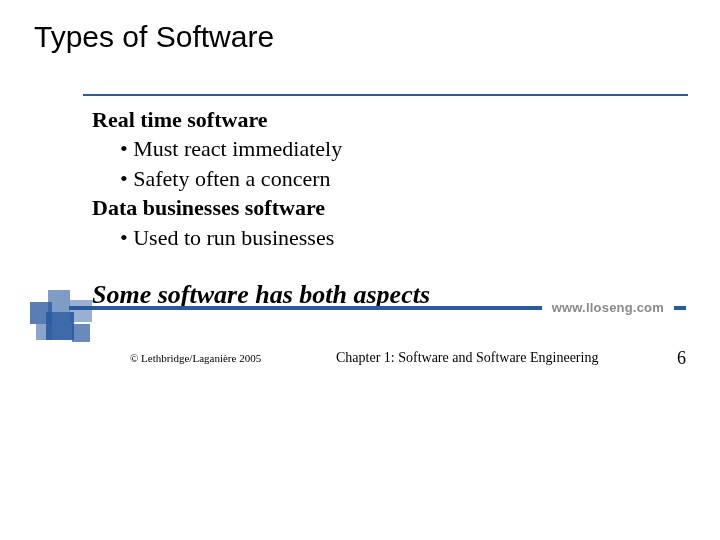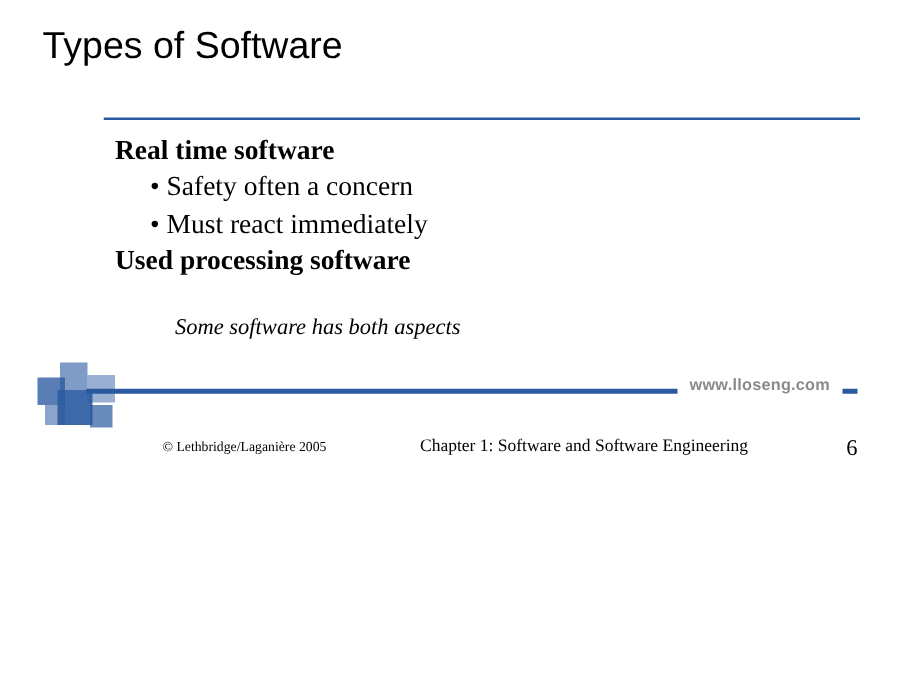--- a/index.html
+++ b/index.html
@@ -3,22 +3,22 @@
 <meta charset="utf-8">
 <style>
   * { margin: 0; padding: 0; box-sizing: border-box; }
   html, body { width: 720px; height: 540px; background: #fff; font-family: "Times New Roman", Times, serif; color: #000; overflow: hidden; }
   .slide { position: relative; width: 720px; height: 384px; }
   .title { position: absolute; left: 34px; top: 20px; font-size: 30px; font-family: Arial, Helvetica, sans-serif; font-weight: 400; }
   .title-rule { position: absolute; left: 83px; top: 94px; width: 605px; height: 2px; background: #2a5aa0; }
   .body { position: absolute; left: 92px; top: 105px; width: 560px; font-size: 22px; line-height: 1.34; }
   .heading { font-weight: 700; }
   .bullet { padding-left: 28px; }
-  .closing { font-style: italic; font-weight: 400; margin-top: 26px; font-size: 18px; margin-left: 48px; }
-  .url-line { position: absolute; right: 34px; bottom: 69px; display: flex; align-items: flex-end; gap: 10px; }
+  .closing { font-style: italic; font-weight: 700; margin-top: 26px; font-size: 26px; }
+  .url-line { position: absolute; right: 34px; bottom: 69px; display: flex; align-items: center; gap: 10px; }
   .url-rule { height: 4px; width: 473px; background: #2a5aa0; }
   .url-text { color: #8a8a8a; font-family: Arial, Helvetica, sans-serif; font-weight: 700; font-size: 13px; letter-spacing: .2px; }
   .url-tail { height: 4px; width: 12px; background: #2a5aa0; }
   .footer { position: absolute; bottom: 26px; left: 0; width: 720px; display: flex; align-items: center; }
   .copyright { position: absolute; left: 130px; font-size: 11px; }
   .chapter { position: absolute; left: 336px; font-size: 14px; }
   .pagenum { position: absolute; right: 34px; font-size: 18px; }
   .deco { position: absolute; left: 22px; bottom: 38px; width: 100px; height: 60px; }
   .sq { position: absolute; background: #2a5aa0; }
   .sq.a { left: 8px;  top: 16px; width: 22px; height: 22px; opacity: .78; }
@@ -31,24 +31,25 @@
 </head>
 <body>
 
 <div class="slide">
 
   <div class="title">Types of Software</div>
   <div class="title-rule"></div>
 
   <div class="body">
     <div class="heading">Real time software</div>
+    <div class="bullet">• <span>Must react immediately</span></div>
     <div class="bullet">• <span>Safety often a concern</span></div>
-    <div class="bullet">• <span>Must react immediately</span></div>
 
-    <div class="heading">Used processing software</div>
+    <div class="heading">Data businesses software</div>
+    <div class="bullet">• <span>Used to run businesses</span></div>
 
     <div class="closing">Some software has both aspects</div>
   </div>
 
   <div class="url-line">
     <div class="url-rule"></div>
     <div class="url-text">www.lloseng.com</div>
     <div class="url-tail"></div>
   </div>
 

